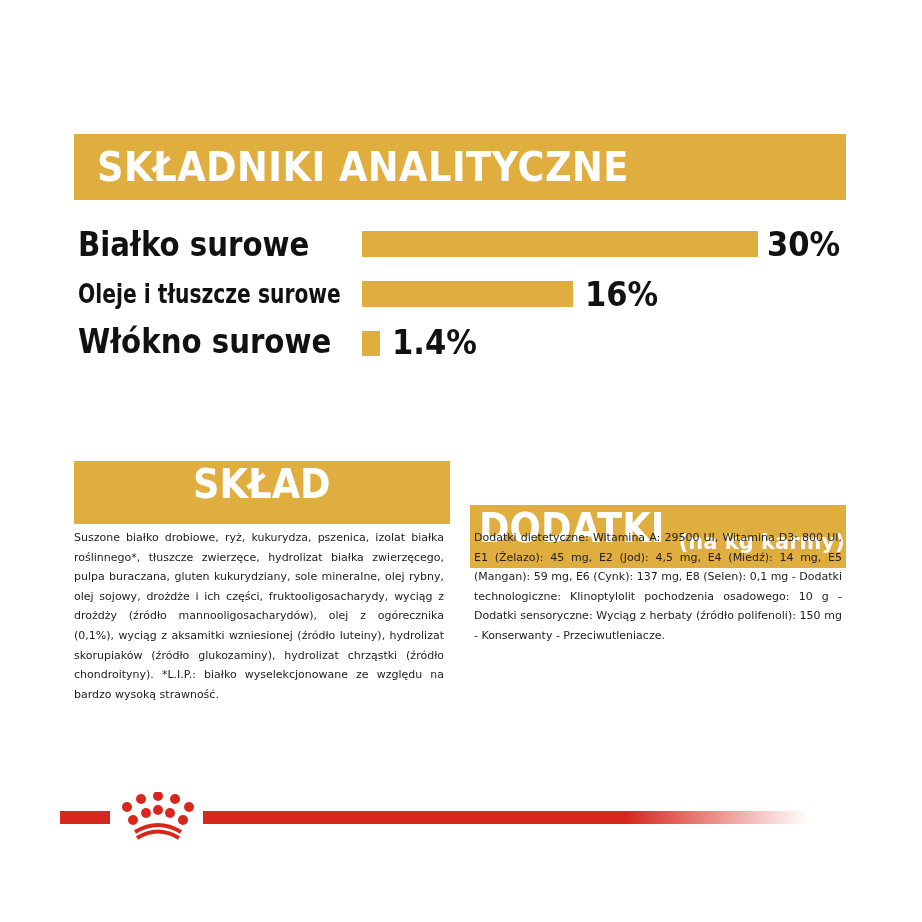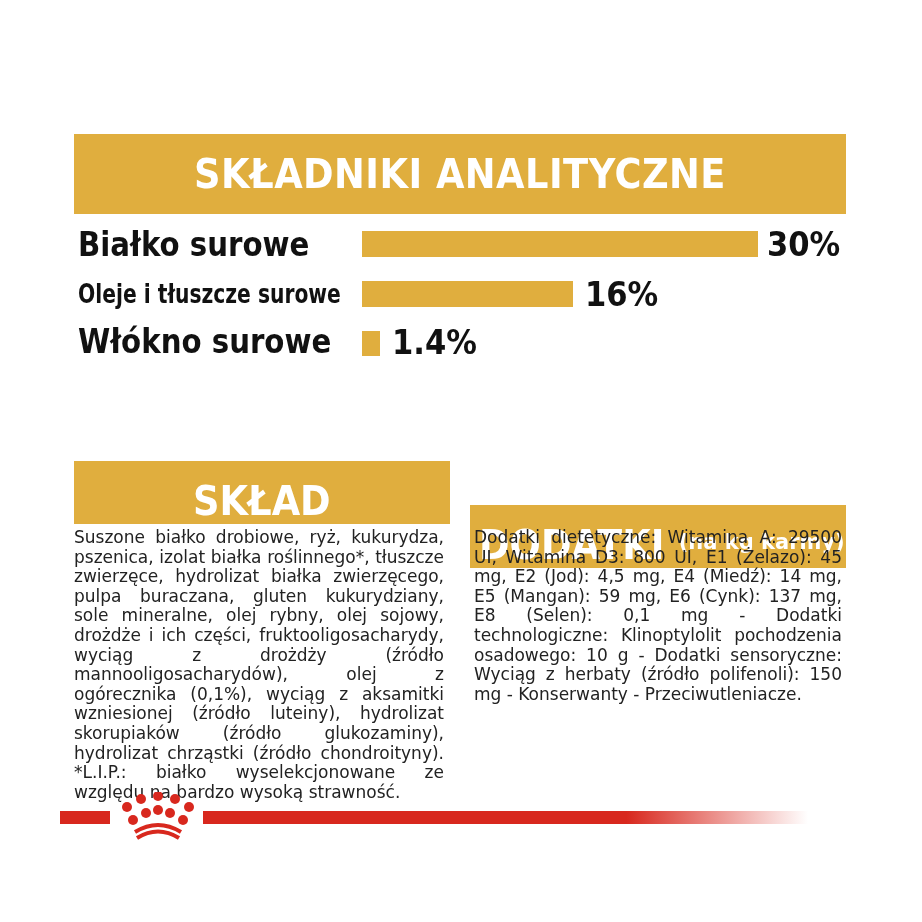--- a/index.html
+++ b/index.html
@@ -1,31 +1,31 @@
 <!DOCTYPE html>
 <html><head>
 <meta charset="utf-8">
 <style>
   html, body { margin:0; padding:0; background:#ffffff; }
   body { width:922px; height:922px; position:relative; overflow:hidden;
          font-family: "DejaVu Sans", "Liberation Sans", sans-serif; color:#1a1a1a; }
   .gold { background:#e0ae3e; }
-  #header-bar { position:absolute; left:74px; top:134px; width:772px; height:80px;
-    display:flex; align-items:center; justify-content:center; }
+  #header-bar { position:absolute; left:74px; top:134px; width:772px; height:66px;
+    display:flex; align-items:center; }
   #header-title { color:#fff; font-family:"DejaVu Sans", sans-serif; font-weight:bold;
     font-size:40px; letter-spacing:0.5px; transform:scaleX(0.92); }
   .nut-label { position:absolute; left:78px; font-weight:bold; color:#111;
     font-family:"DejaVu Sans", sans-serif; white-space:nowrap; transform-origin:left center; }
   .nut-bar { position:absolute; left:362px; height:26px; }
   .nut-val { position:absolute; font-weight:bold; color:#111; font-family:"DejaVu Sans", sans-serif;
     font-size:34px; white-space:nowrap; transform:scaleX(0.9); transform-origin:left center; }
-  .sec-head { position:absolute; top:461px; height:63px; display:flex; align-items:flex-end; justify-content:center; }
+  .sec-head { position:absolute; top:461px; height:63px; display:flex; align-items:flex-start; justify-content:center; }
   .sec-head .big { color:#fff; font-weight:bold; font-size:40px; font-family:"DejaVu Sans", sans-serif; transform:scaleX(0.92); }
   .sec-head .small { color:#fff; font-weight:bold; font-size:21px; margin-left:6px; align-self:flex-end; margin-bottom:14px; }
-  .sec-text { position:absolute; top:528px; font-size:17px; line-height:19.6px; color:#222;
+  .sec-text { position:absolute; top:528px; font-size:11px; line-height:19.6px; color:#222;
     text-align:justify; font-family:"DejaVu Sans", sans-serif; }
   #red-left { position:absolute; left:60px; top:811px; width:50px; height:13px; background:#d8281e; }
   #red-right { position:absolute; left:203px; top:811px; width:605px; height:13px;
     background:linear-gradient(to right, #d8281e 0%, #d8281e 70%, rgba(216,40,30,0.5) 85%, rgba(216,40,30,0) 100%); }
   #crown { position:absolute; left:115px; top:792px; width:86px; height:50px; }
 </style>
 </head>
 <body>
 
 <div id="header-bar" class="gold">

